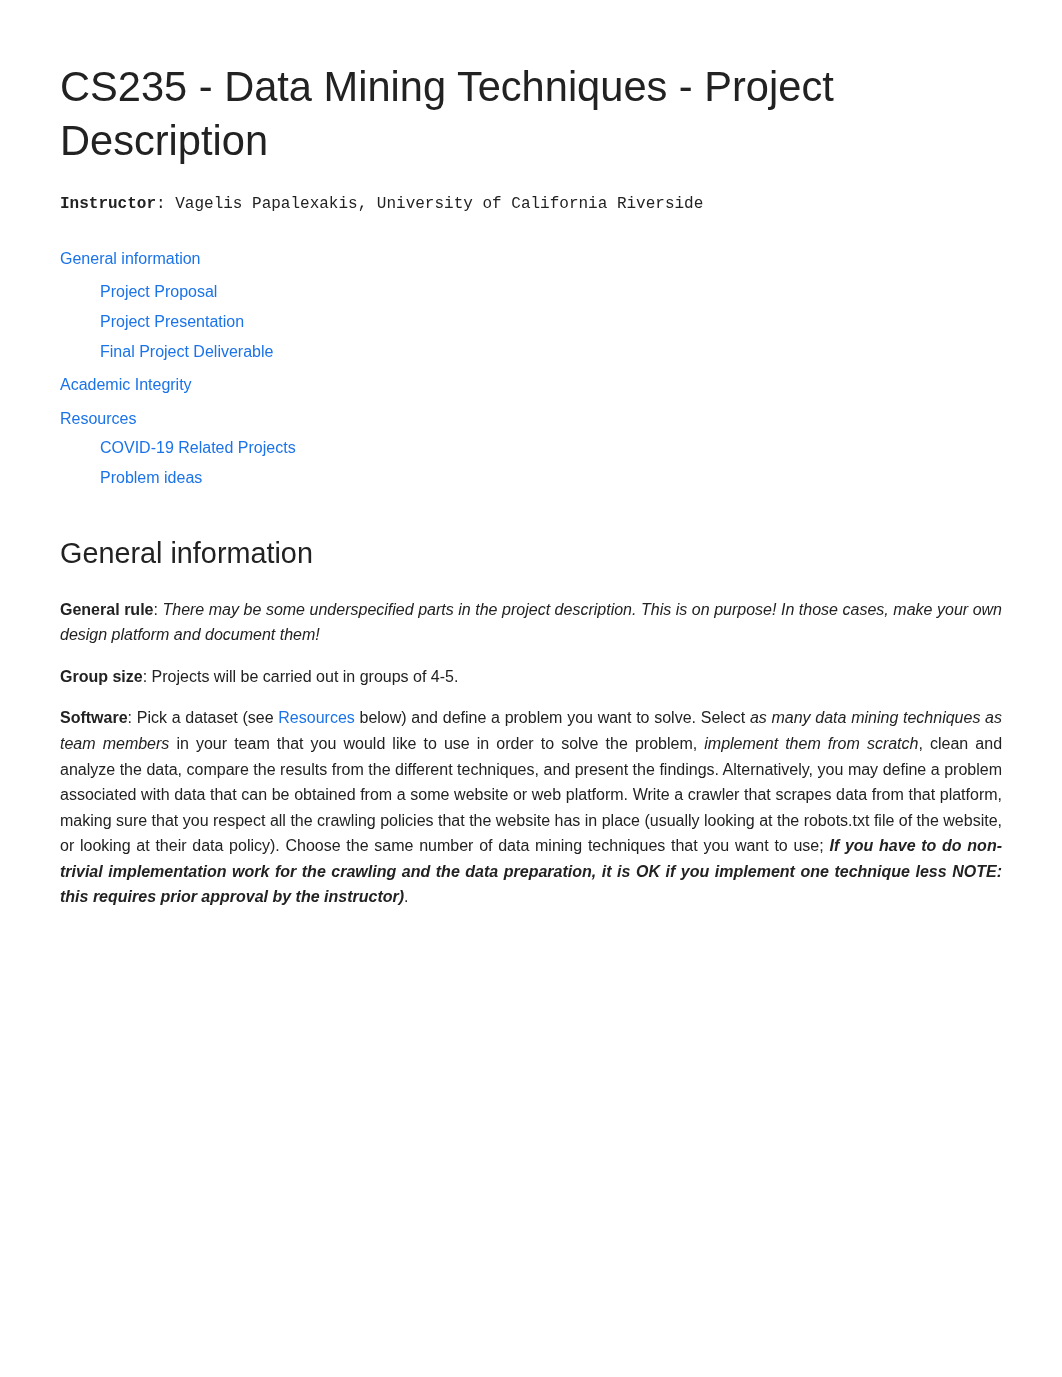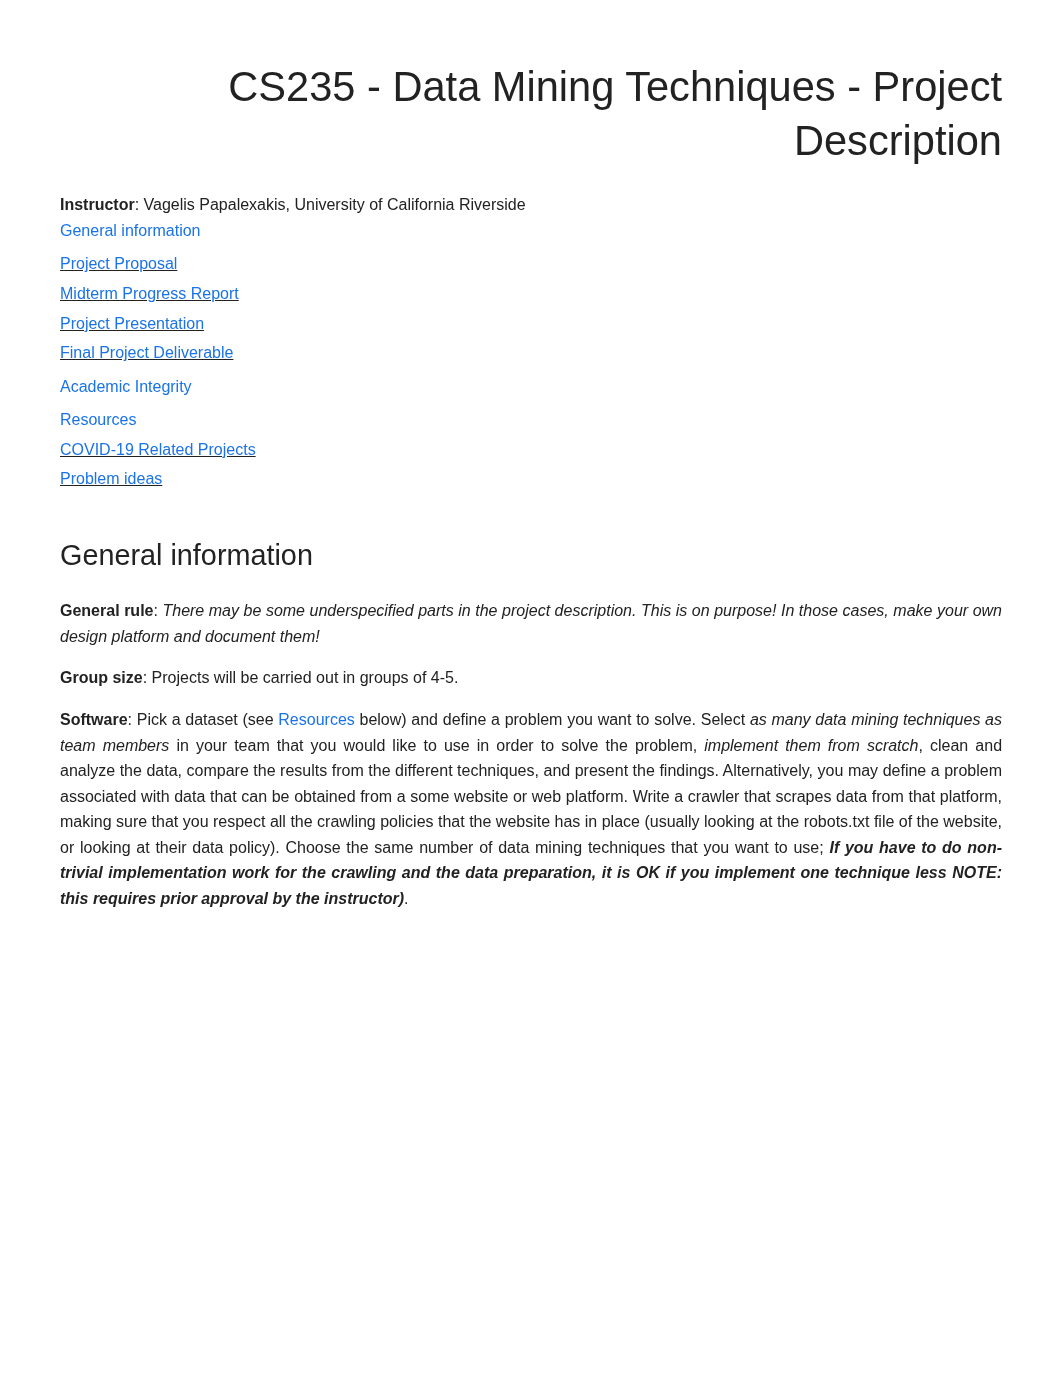--- a/index.html
+++ b/index.html
@@ -12,31 +12,33 @@
       font-family: Arial, sans-serif;
       font-size: 16px;
       color: #222;
       background: #fff;
       padding: 40px 60px 60px 60px;
       max-width: 1062px;
       line-height: 1.6;
     }
 
     .page-title {
-      text-align: right;
+      text-align: left;
       font-size: 2.6em;
       font-weight: normal;
       color: #222;
       margin-bottom: 24px;
       margin-top: 20px;
       line-height: 1.3;
     }
 
     .instructor-line {
       font-size: 1em;
+      margin-bottom: 28px;
+      font-family: Liberation Mono, monospace;
     }
 
     .instructor-line strong {
       font-weight: bold;
     }
 
     .toc {
       margin-bottom: 36px;
     }
 
@@ -44,21 +46,21 @@
       margin-bottom: 4px;
     }
 
     .toc-link {
       color: #1a73e8;
       text-decoration: none;
       font-size: 1em;
     }
 
     .toc-sub {
-      text-decoration: underline;
+      margin-left: 40px;
     }
 
     .toc-group {
       margin-bottom: 8px;
     }
 
     .section-title {
       font-size: 1.8em;
       font-weight: normal;
       margin-top: 40px;
@@ -100,23 +102,20 @@
       <a class="toc-link" href="#general-information">General information</a>
     </div>
   </div>
 
   <div class="toc-group">
     <div class="toc-sub">
       <div class="toc-item">
         <a class="toc-link" href="#project-proposal">Project Proposal</a>
       </div>
       <div class="toc-item">
-        <a class="toc-link" href="#midterm-progress-report">Midterm Progress Report</a>
-      </div>
-      <div class="toc-item">
         <a class="toc-link" href="#project-presentation">Project Presentation</a>
       </div>
       <div class="toc-item">
         <a class="toc-link" href="#final-project-deliverable">Final Project Deliverable</a>
       </div>
     </div>
   </div>
 
   <div class="toc-group">
     <div class="toc-item">

